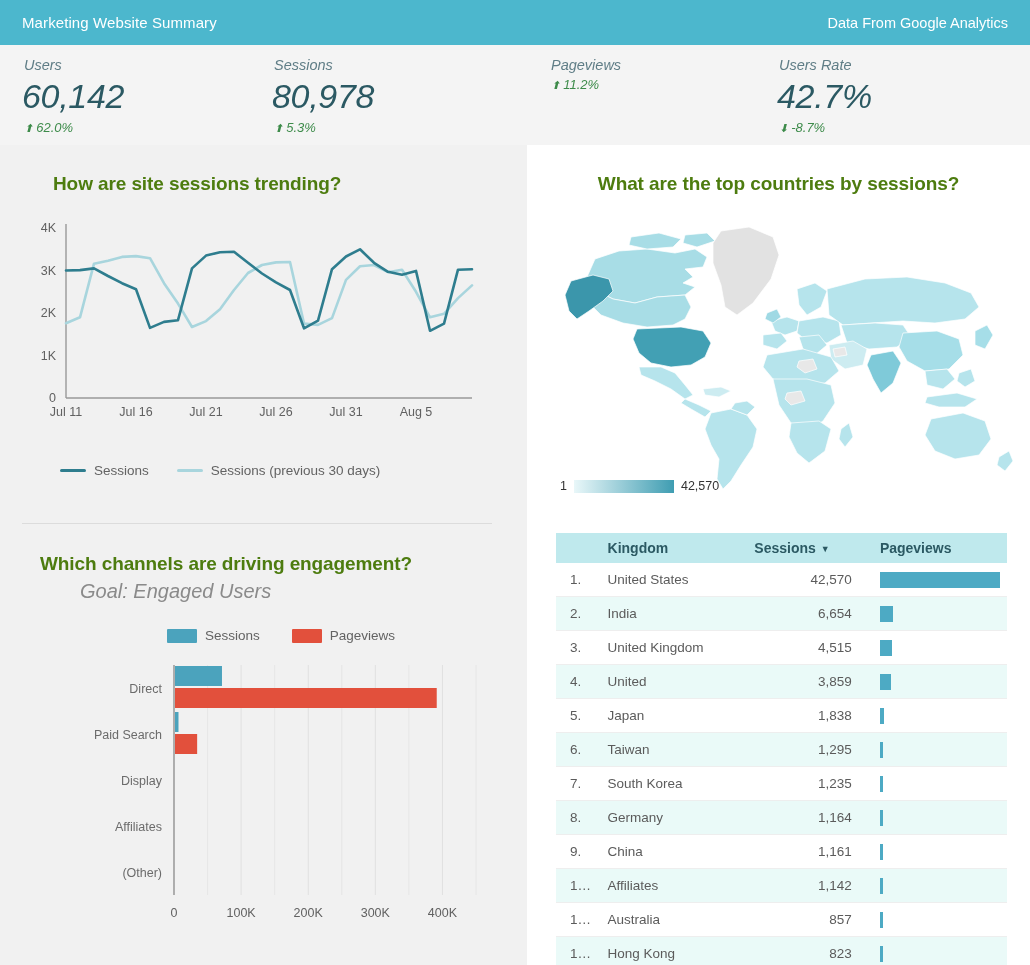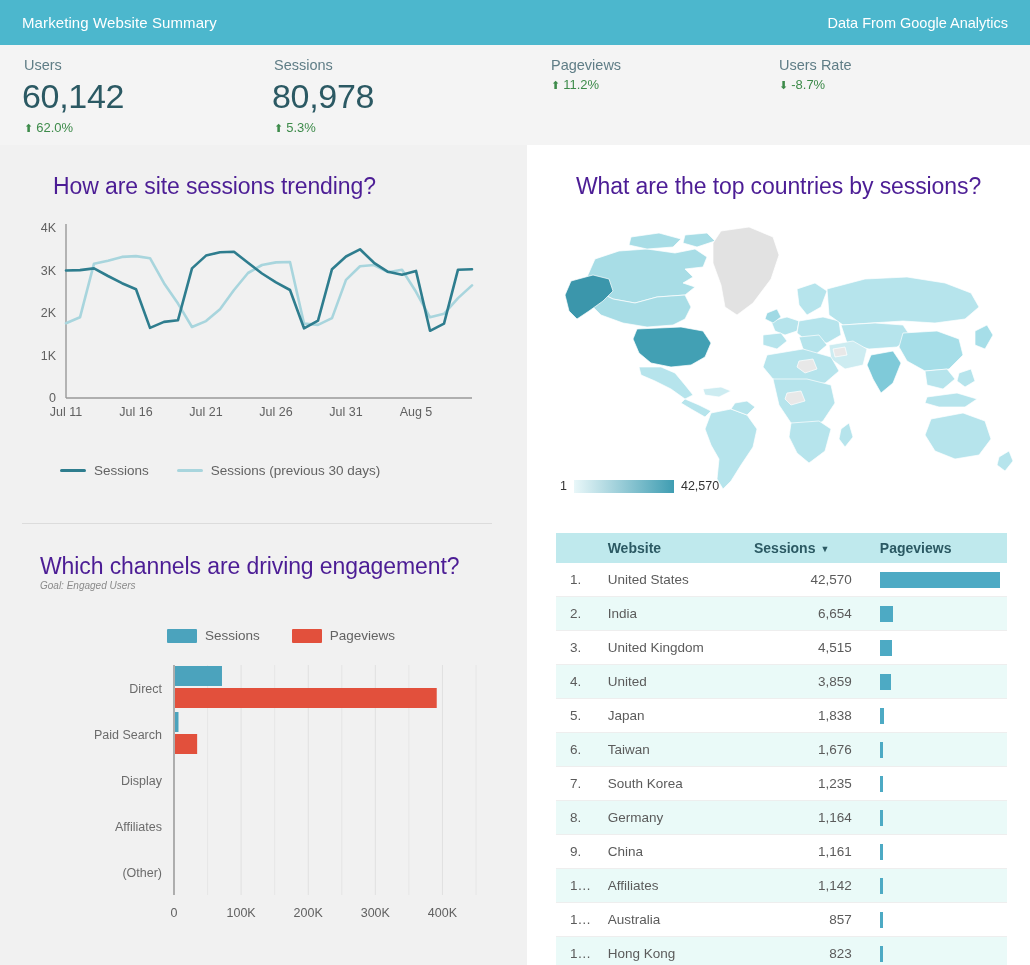--- a/index.html
+++ b/index.html
@@ -50,20 +50,21 @@
     height: 100%;
     box-sizing: border-box;
     position: relative;
   }
   .score-group-a { background: #f4f4f4; width: 527px; display: flex; }
   .score-group-b { background: #f4f4f4; width: 503px; display: flex; }
   .score-cell {
     box-sizing: border-box;
     padding: 12px 0 0 22px;
     position: relative;
+    font-style: italic;
   }
   .sc-w1 { width: 250px; }
   .sc-w2 { width: 277px; }
   .sc-w3 { width: 228px; }
   .sc-w4 { width: 275px; }
   .sc-label {
     color: #5f7d86;
     font-size: 14.5px;
     line-height: 17px;
     margin-left: 2px;
@@ -91,30 +92,31 @@
   
   #left-col {
     position: absolute;
     left: 0; top: 145px;
     width: 527px; height: 820px;
     background: #f1f1f1;
   }
   #left-col-inner { position: relative; width: 100%; height: 100%; }
 
   .panel-title {
-    color: #4c1d95;
-    font-size: 23px;
-    font-weight: normal;
+    color: #4d7c0f;
+    font-size: 19px;
+    font-weight: bold;
     letter-spacing: -.1px;
   }
   .panel-sub {
     color: #8a8a8a;
-    font-size: 10px;
+    font-size: 20px;
     font-style: italic;
     margin-top: 3px;
+    margin-left: 40px;
   }
 
   #line-title { position: absolute; left: 53px; top: 28px; }
 
   
   #line-chart { position: absolute; left: 24px; top: 75px; width: 470px; height: 200px; }
   #line-legend {
     position: absolute; left: 60px; top: 318px;
     display: flex; gap: 28px; align-items: center;
     font-size: 13.5px; color: #636363;
@@ -234,20 +236,21 @@
   <div class="score-panel score-group-b">
     <div class="score-cell sc-w3">
       <div class="sc-label">Pageviews</div>
       <div class="sc-delta">
         <span class="arrow">⬆</span>
         <span>11.2%</span>
       </div>
     </div>
     <div class="score-cell sc-w4">
       <div class="sc-label">Users Rate</div>
+      <div class="sc-value">42.7%</div>
       <div class="sc-delta">
         <span class="arrow">⬇</span>
         <span>-8.7%</span>
       </div>
     </div>
   </div>
 </div>
 
 <div id="left-col">
  <div id="left-col-inner">
@@ -406,21 +409,21 @@
   <div id="map-legend">
     <span>1</span>
     <span id="map-gradient" style="background: linear-gradient(to right, rgb(233, 247, 249), rgb(63, 157, 178));"></span>
     <span>42,570</span>
   </div>
 
   <table id="country-table">
     <thead>
       <tr>
         <th class="col-rank"></th>
-        <th class="col-country"><span>Website</span></th>
+        <th class="col-country"><span>Kingdom</span></th>
         <th class="col-sess"><span>Sessions</span><span class="sort-arrow">▼</span></th>
         <th class="col-pv"><span>Pageviews</span></th>
       </tr>
     </thead>
     <tbody id="country-tbody">
         <tr class="row-odd">
           <td class="col-rank">1.</td>
           <td class="col-country">United States</td>
           <td class="col-sess">42,570</td>
           <td class="col-pv">
@@ -455,21 +458,21 @@
           <td class="col-rank">5.</td>
           <td class="col-country">Japan</td>
           <td class="col-sess">1,838</td>
           <td class="col-pv">
             <div class="pv-bar" style="width: 4px; background: rgb(77, 170, 196);"></div>
           </td>
         </tr>
         <tr class="row-even">
           <td class="col-rank">6.</td>
           <td class="col-country">Taiwan</td>
-          <td class="col-sess">1,676</td>
+          <td class="col-sess">1,295</td>
           <td class="col-pv">
             <div class="pv-bar" style="width: 3px; background: rgb(77, 170, 196);"></div>
           </td>
         </tr>
         <tr class="row-odd">
           <td class="col-rank">7.</td>
           <td class="col-country">South Korea</td>
           <td class="col-sess">1,235</td>
           <td class="col-pv">
             <div class="pv-bar" style="width: 3px; background: rgb(77, 170, 196);"></div>

